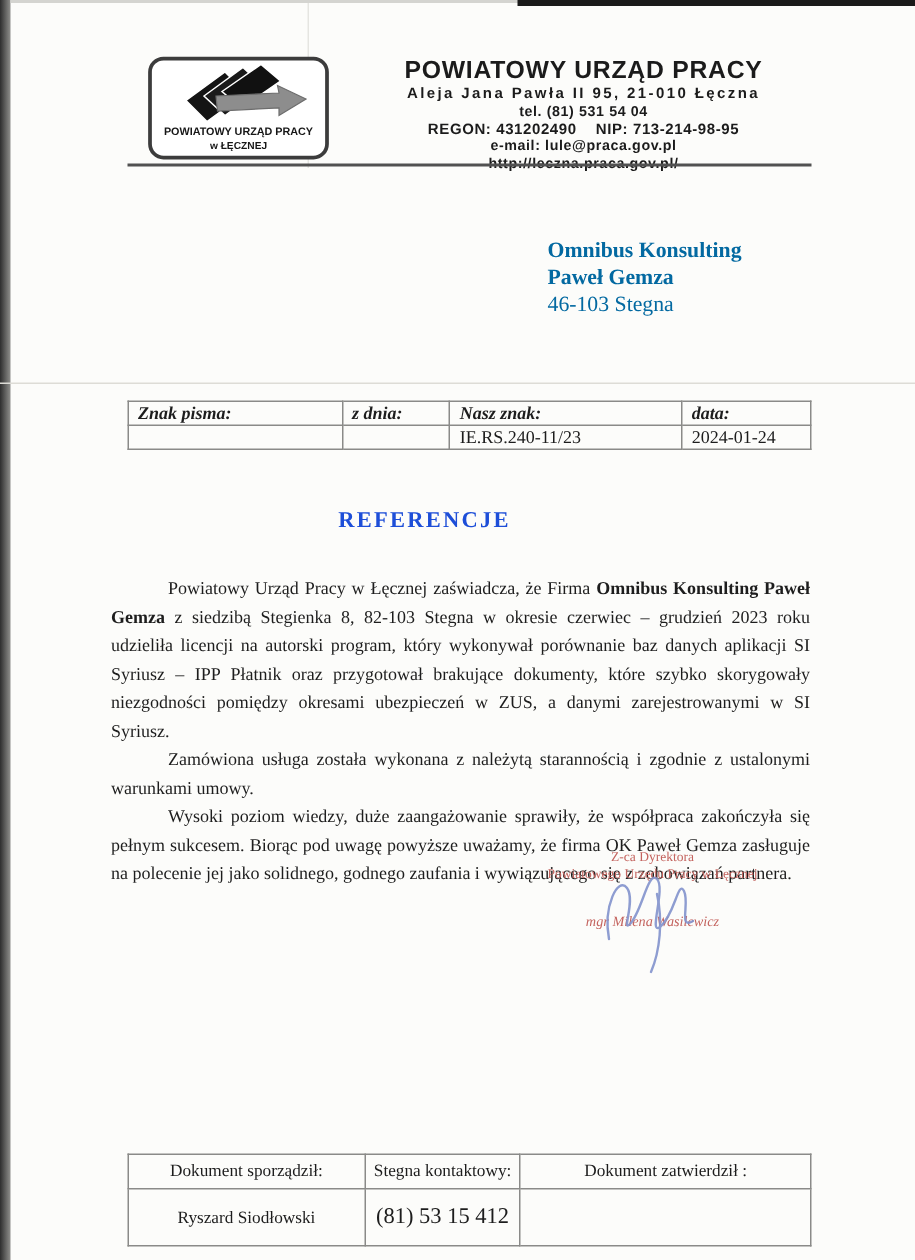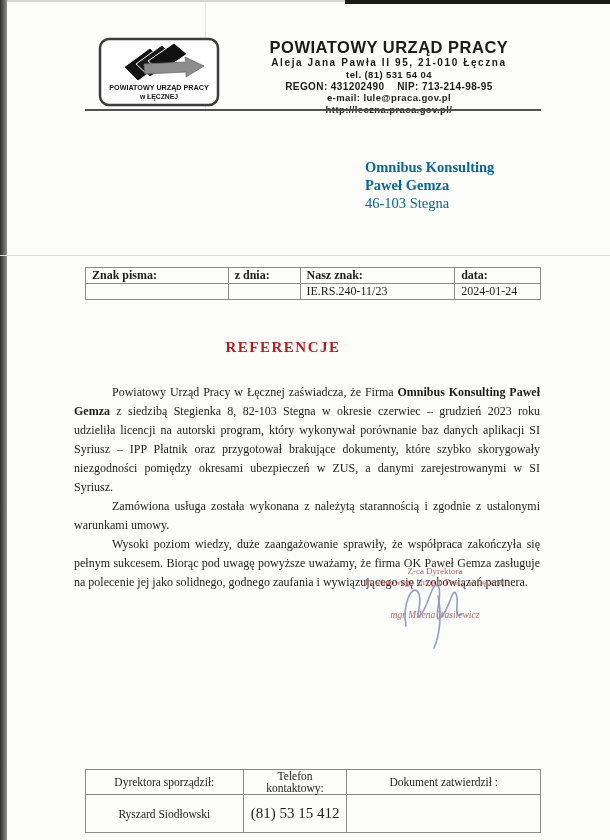--- a/index.html
+++ b/index.html
@@ -25,25 +25,25 @@
   .hdr-sep{position:absolute;left:85px;top:109px;width:456px;height:2px;background:#515151;}
 
   
   .recipient{position:absolute;left:365px;top:158px;font-size:14.5px;line-height:18px;color:#0369a1;}
   .recipient .b{font-weight:bold;}
 
   
   table{border-collapse:collapse;}
   .reftab{position:absolute;left:85px;top:267px;width:456px;font-size:12px;color:#1d1d1d;}
   .reftab td{border:1px solid #8a8a88;padding:0 6px;height:15px;vertical-align:middle;}
-  .reftab .hd{font-weight:bold;}
+  .reftab .hd{font-weight:bold;font-style:italic;}
 
   
   .doc-title{position:absolute;left:0;top:339px;width:566px;text-align:center;
-    font-size:15px;font-weight:bold;letter-spacing:1.5px;color:#b91c1c;}
+    font-size:15px;font-weight:bold;letter-spacing:1.5px;color:#1d4ed8;}
 
   
   .body-text{position:absolute;left:74px;top:383px;width:466px;font-size:12px;
     line-height:19px;text-align:justify;color:#1d1d1d;}
   .body-text p{margin:0;text-indent:38px;}
   .body-text .b{font-weight:bold;}
 
   
   .sig-stamp{position:absolute;left:340px;top:566px;width:190px;text-align:center;
     font-size:9px;line-height:11px;}
@@ -140,22 +140,22 @@
   </svg>
 
   <table class="foottab">
     <colgroup>
         <col style="width:158px">
         <col style="width:104px">
         <col style="width:194px">
       </colgroup>
     <tbody>
         <tr class="hrow">
-      <td>Dyrektora sporządził:</td>
-      <td>Telefon kontaktowy:</td>
+      <td>Dokument sporządził:</td>
+      <td>Stegna kontaktowy:</td>
       <td>Dokument zatwierdził :</td>
     </tr>
     <tr class="vrow">
       <td>Ryszard Siodłowski</td>
       <td class="phone">(81) 53 15 412</td>
       <td></td>
     </tr>
   </tbody>
     </table>
 

